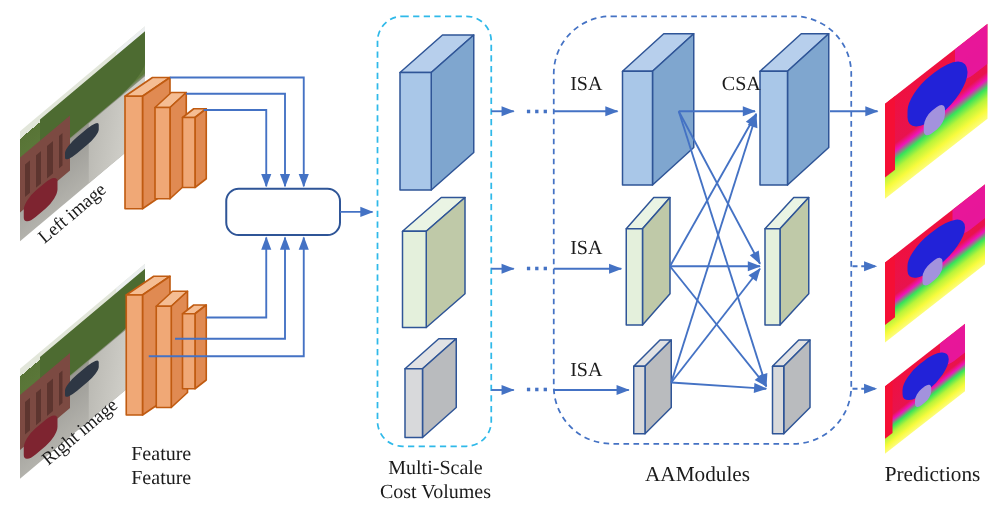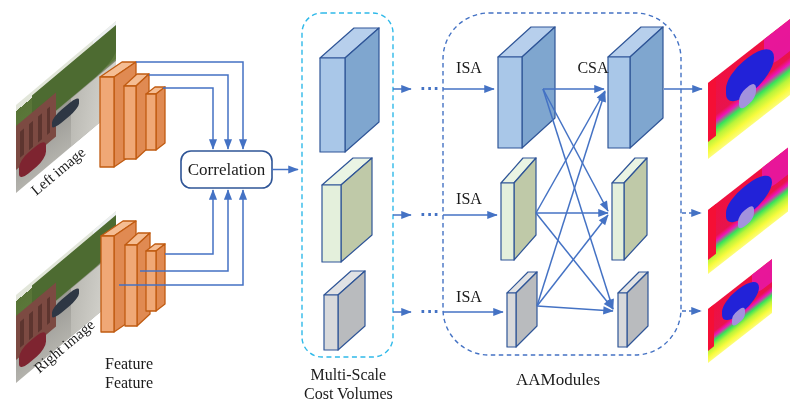--- a/index.html
+++ b/index.html
@@ -246,26 +246,26 @@
   <div class="ellipsis" style="left:418px; top:305px;">···</div>
 
   <div class="lbl rot40" style="left:6px; top:162px; width:105px;">Left image</div>
   <div class="lbl rot40" style="left:12px; top:337px; width:105px;">Right image</div>
 
   <div class="lbl" style="left:105px; top:354px;">
     <span style="display:block">Feature</span>
     <span style="display:block">Feature</span>
   </div>
 
-  <div class="lbl corr-lbl">Correlation</div>
 
   <div class="lbl" style="left:304px; top:365px;text-align:center;">
     <span style="display:block">Multi-Scale</span>
     <span style="display:block">Cost Volumes</span>
   </div>
 
   <div class="lbl center" style="left:452px; top:58px;  width:34px;">ISA</div>
   <div class="lbl center" style="left:452px; top:189px; width:34px;">ISA</div>
   <div class="lbl center" style="left:452px; top:287px; width:34px;">ISA</div>
   <div class="lbl center" style="left:562px; top:58px;  width:38px;margin-left:12px;">CSA</div>
 
   <div class="lbl center" style="left:503px; top:370px; width:110px; font-size:17px;">AAModules</div>
+  <div class="lbl center" style="left:700px; top:370px; width:92px; font-size:17px;">Predictions</div>
 </div>
 
 </body></html>

